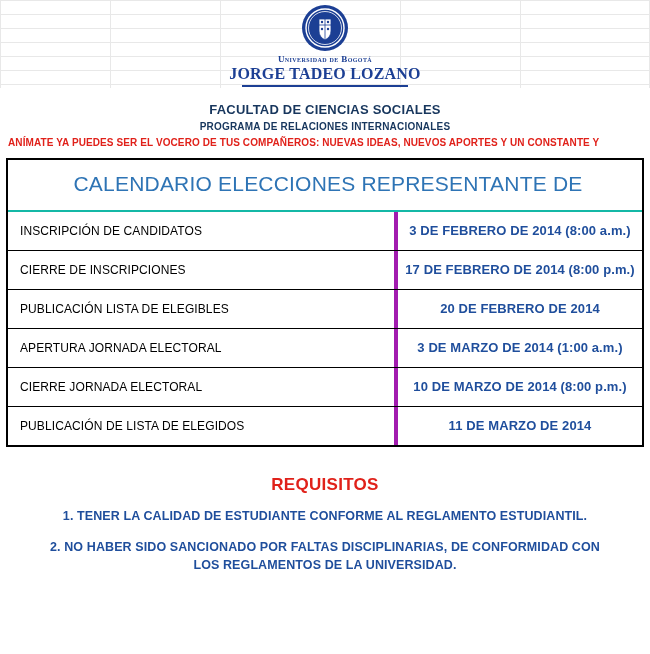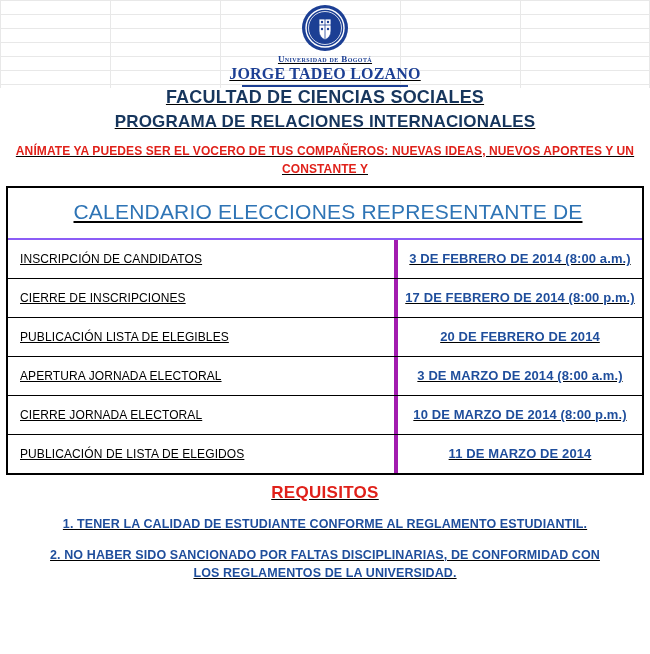--- a/index.html
+++ b/index.html
@@ -40,21 +40,20 @@
     position: absolute;
     top: 0;
     height: 88px;
     width: 1px;
     background: #e8e8e8;
   }
 
   .content {
     position: relative;
     z-index: 2;
-    text-decoration: underline;
   }
 
   
   .logo-block {
     width: 100%;
     text-align: center;
     padding-top: 4px;
   }
   .seal {
     width: 48px;
@@ -82,52 +81,52 @@
   }
   .uni-rule {
     width: 166px;
     height: 2px;
     background: #1c3f94;
     margin: 2px auto 0 auto;
   }
 
   .faculty {
     text-align: center;
-    font-size: 18px;
+    font-size: 13px;
     font-weight: bold;
     color: #17365d;
-    margin-top: 0;
+    margin-top: 15px;
     letter-spacing: 0.2px;
   }
   .program {
     text-align: center;
-    font-size: 17px;
+    font-size: 10px;
     font-weight: bold;
     color: #17365d;
     margin-top: 4px;
     letter-spacing: 0.2px;
   }
 
   .banner {
-    text-align: center;
+    text-align: left;
     color: #e0211a;
-    font-size: 12px;
+    font-size: 10px;
     font-weight: bold;
     line-height: 1.5;
-    margin: 10px 8px 0 8px;
+    margin: 3px 8px 0 8px;
     letter-spacing: 0.1px;
   }
 
   
   .table-wrap {
     margin: 8px 6px 0 6px;
     border: 2px solid #000000;
   }
   .title-cell {
-    border-bottom: 2px solid #8b5cf6;
+    border-bottom: 2px solid #14b8a6;
     padding: 10px 0 12px 6px;
     text-align: center;
   }
   .title-cell .t-line {
     color: #2e74b5;
     font-size: 21px;
     line-height: 1.35;
     letter-spacing: 0.2px;
   }
 
@@ -161,21 +160,21 @@
     letter-spacing: 0.1px;
     text-align: center;
   }
 
   
   .req-title {
     text-align: center;
     color: #e0211a;
     font-size: 17px;
     font-weight: bold;
-    margin-top: 8px;
+    margin-top: 28px;
     letter-spacing: 0.3px;
   }
   .req-item {
     text-align: center;
     color: #1f4e9c;
     font-size: 12.5px;
     font-weight: bold;
     margin-top: 12px;
     line-height: 1.5;
     padding: 0 11px;
@@ -244,21 +243,21 @@
       <div class="row">
         <div class="cell-left">CIERRE DE INSCRIPCIONES</div>
         <div class="cell-right">17 DE FEBRERO DE 2014 (8:00 p.m.)</div>
       </div>
       <div class="row">
         <div class="cell-left">PUBLICACIÓN LISTA DE ELEGIBLES</div>
         <div class="cell-right">20 DE FEBRERO DE 2014</div>
       </div>
       <div class="row">
         <div class="cell-left">APERTURA JORNADA ELECTORAL</div>
-        <div class="cell-right">3 DE MARZO DE 2014 (8:00 a.m.)</div>
+        <div class="cell-right">3 DE MARZO DE 2014 (1:00 a.m.)</div>
       </div>
       <div class="row">
         <div class="cell-left">CIERRE JORNADA ELECTORAL</div>
         <div class="cell-right">10 DE MARZO DE 2014 (8:00 p.m.)</div>
       </div>
       <div class="row">
         <div class="cell-left">PUBLICACIÓN DE LISTA DE ELEGIDOS</div>
         <div class="cell-right">11 DE MARZO DE 2014</div>
       </div>
 

